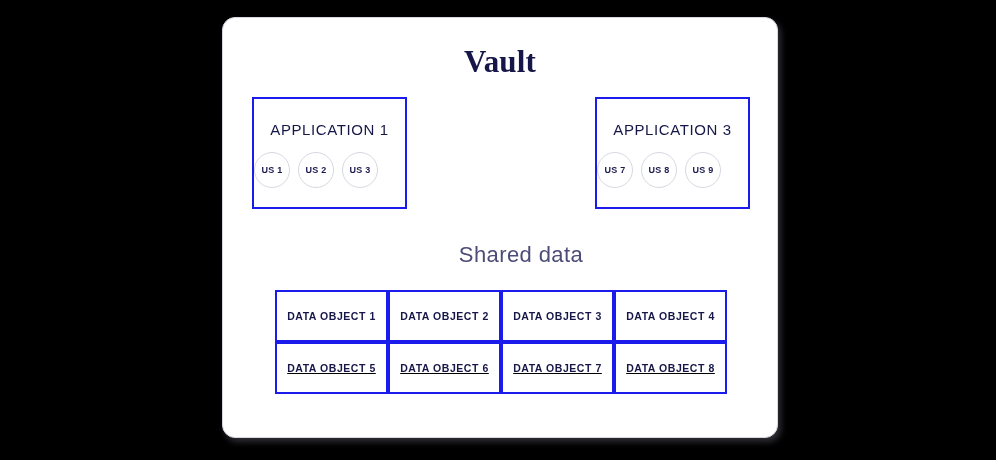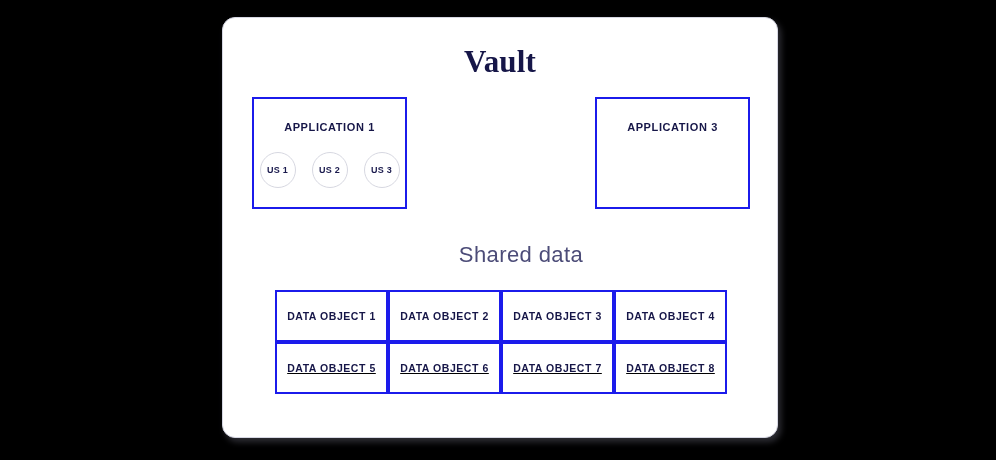--- a/index.html
+++ b/index.html
@@ -65,33 +65,32 @@
     background: #ffffff;
     box-sizing: border-box;
     position: relative;
   }
   .app-title {
     position: absolute;
     top: 22px;
     left: 0;
     width: 100%;
     text-align: center;
-    font-size: 11px;
-    font-weight: bold;
+    font-size: 15px;
+    font-weight: normal;
     letter-spacing: 0.6px;
     color: #161648;
   }
   .us-row {
     position: absolute;
     top: 53px;
     left: 0;
     width: 100%;
     display: flex;
-    justify-content: center;
-    gap: 16px;
+    gap: 8px;
   }
   .us-circle {
     width: 36px;
     height: 36px;
     border-radius: 50%;
     border: 1.6px solid #d7d8e1;
     background: #ffffff;
     box-sizing: border-box;
     display: flex;
     align-items: center;
@@ -190,20 +189,25 @@
         <div class="us-row">
           <div class="us-circle">US 1</div>
           <div class="us-circle">US 2</div>
           <div class="us-circle">US 3</div>
         </div>
       </div>
 
 
       <div class="app-box">
         <div class="app-title">APPLICATION 3</div>
+        <div class="us-row">
+          <div class="us-circle">US 7</div>
+          <div class="us-circle">US 8</div>
+          <div class="us-circle">US 9</div>
+        </div>
       </div>
 
     </div>
 
     <div class="shared-heading">Shared data</div>
 
     <div class="data-grid">
 
       <div class="data-row">
         <span class="h-conn c1"></span>

